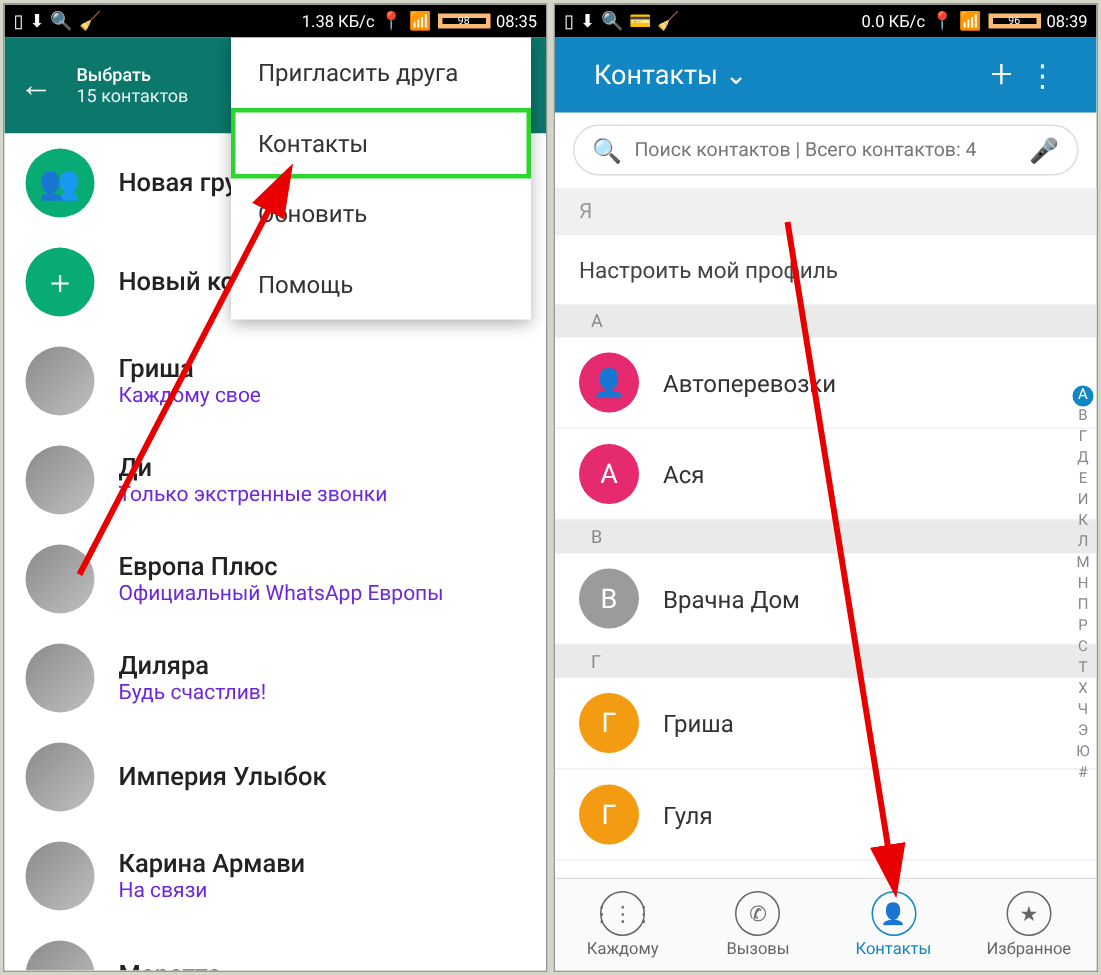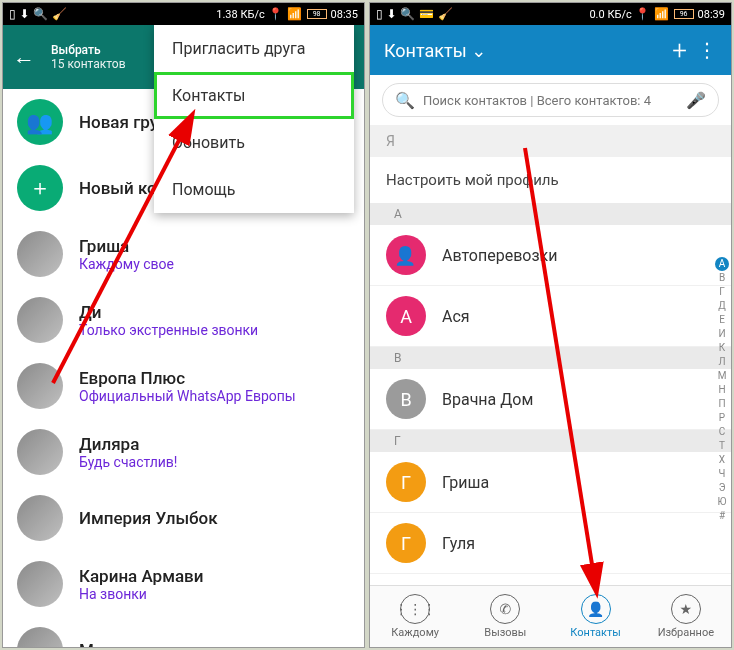--- a/index.html
+++ b/index.html
@@ -2,36 +2,36 @@
 <html><head>
 <meta charset="utf-8">
 <style>
   * { box-sizing: border-box; margin: 0; padding: 0; font-family: Roboto, Arial, sans-serif; }
   body { background: #d3d7c7; width: 734px; height: 650px; display: flex; gap: 4px; padding: 2px; }
   .phone { flex: 1; background: #fff; border: 1px solid #999; display: flex; flex-direction: column; overflow: hidden; position: relative; }
   .statusbar { height: 22px; background: #000; color: #fff; display: flex; align-items: center; font-size: 11px; padding: 0 6px; }
   .sb-right { margin-left: auto; display: flex; align-items: center; gap: 4px; }
   .sb-left { display: flex; align-items: center; gap: 4px; }
   .sb-ico { font-size: 12px; }
-  .batt { border: 1px solid #fdba74; width: 20px; height: 10px; position: relative; font-size: 7px; display:flex;align-items:center;justify-content:center;}
+  .batt { border: 3px solid #fdba74; width: 35px; height: 10px; position: relative; font-size: 7px; display:flex;align-items:center;justify-content:center;}
   
   .wa-header { background: #0c776b; color: #fff; height: 64px; display: flex; align-items: center; padding: 0 10px; gap: 16px; }
   .wa-title { font-size: 12px; font-weight: 500; }
   .wa-sub { font-size: 12px; opacity: .9; }
   .wa-list { flex: 1; overflow: hidden; background: #fff; }
   .wa-item { display: flex; align-items: center; padding: 10px 14px; gap: 16px; }
   .wa-avatar { width: 46px; height: 46px; border-radius: 50%; background: #09ab75; color: #fff; display:flex;align-items:center;justify-content:center;font-size:22px; flex-shrink:0; overflow:hidden;}
   .wa-avatar.img { background: linear-gradient(135deg,#8a8a8a,#c0c0c0); }
   .wa-name { font-size: 17px; font-weight: 500; color: #222; }
   .wa-status { font-size: 14px; color: #6d28d9; }
   .menu { position: absolute; top: 22px; right: 10px; width: 200px; background: #fff; box-shadow: 0 3px 10px rgba(0,0,0,.3); z-index: 5; }
   .menu-item { padding: 14px 18px; font-size: 16px; color: #333; }
   .menu-item.hl { outline: 3px solid #2dd42d; outline-offset: -3px; }
   
-  .ct-header { background: #1285c3; color: #fff; height: 50px; display: flex; align-items: center; padding: 0 14px; gap: 10px; }
+  .ct-header { background: #1285c3; color: #fff; height: 50px; display: flex; align-items: center; padding: 0 26px; gap: 10px; }
   .ct-title { font-size: 18px; }
   .ct-plus { font-size: 26px; font-weight: 300; }
   .ct-more { font-size: 20px; }
   .ct-search { margin: 8px 12px; border: 1px solid #ddd; border-radius: 20px; height: 34px; display: flex; align-items: center; padding: 0 12px; color: #aaa; gap: 8px; }
   .ct-search input { border: none; flex: 1; outline: none; font-size: 13px; color: #000000; background: transparent;}
   .ct-body { flex: 1; position: relative; overflow: hidden; background:#fff;}
   .ct-section-lbl { background: #f0f0f0; color: #999; font-size: 14px; padding: 8px 16px; }
   .ct-myprof { padding: 14px 16px; font-size: 15px; color: #444; }
   .ct-group { background: #eaeaea; color: #888; font-size: 12px; padding: 4px 24px; }
   .ct-item { display: flex; align-items: center; padding: 10px 16px; gap: 16px; border-bottom: 1px solid #f0f0f0; }
@@ -116,21 +116,21 @@
       <div class="wa-item">
         <div class="wa-avatar img"></div>
         <div>
           <div class="wa-name">Империя Улыбок</div>
         </div>
       </div>
       <div class="wa-item">
         <div class="wa-avatar img"></div>
         <div>
           <div class="wa-name">Карина Армави</div>
-          <div class="wa-status">На звонки</div>
+          <div class="wa-status">На связи</div>
         </div>
       </div>
       <div class="wa-item">
         <div class="wa-avatar img"></div>
         <div>
           <div class="wa-name">Маретта</div>
         </div>
       </div>
     </div>
 

